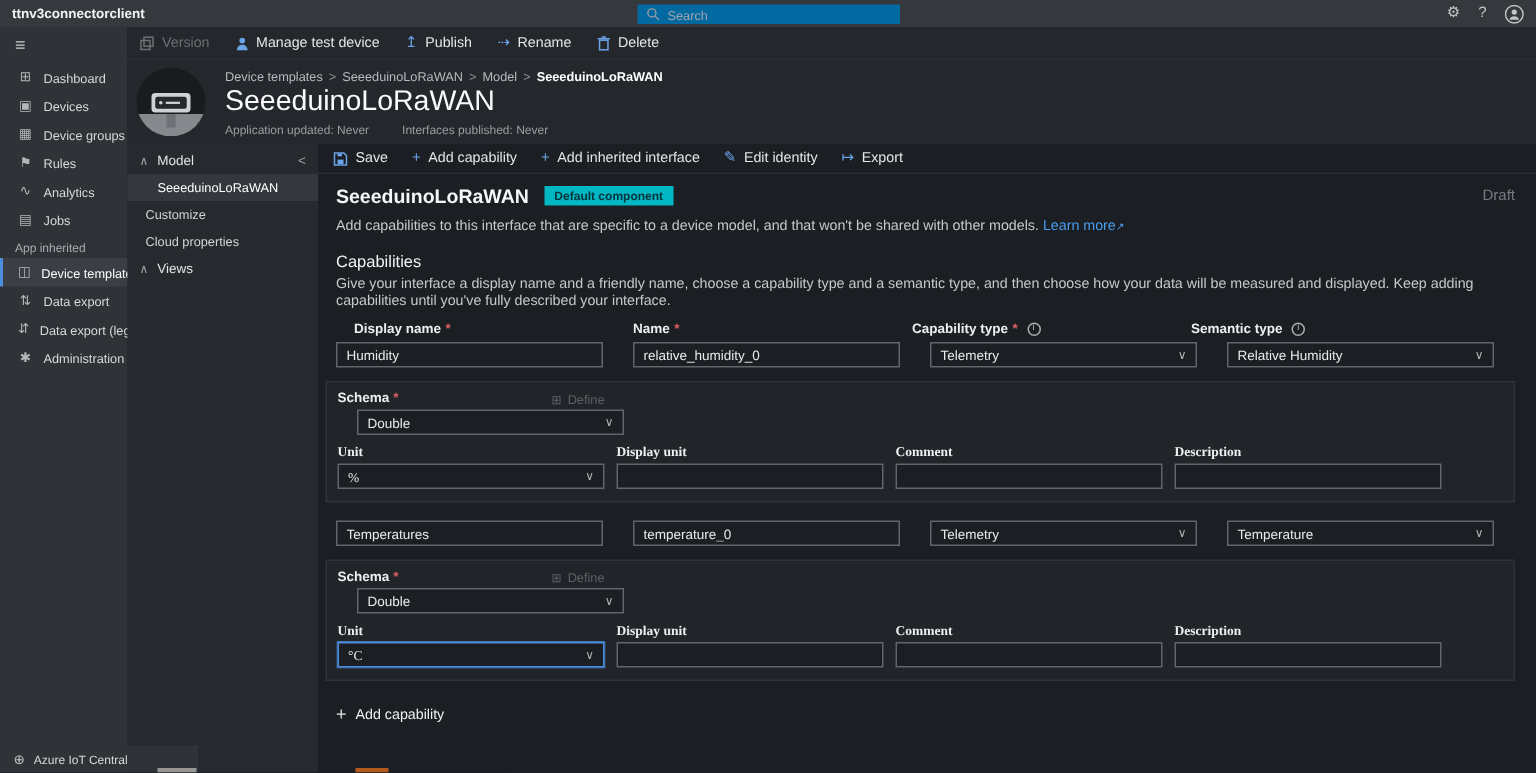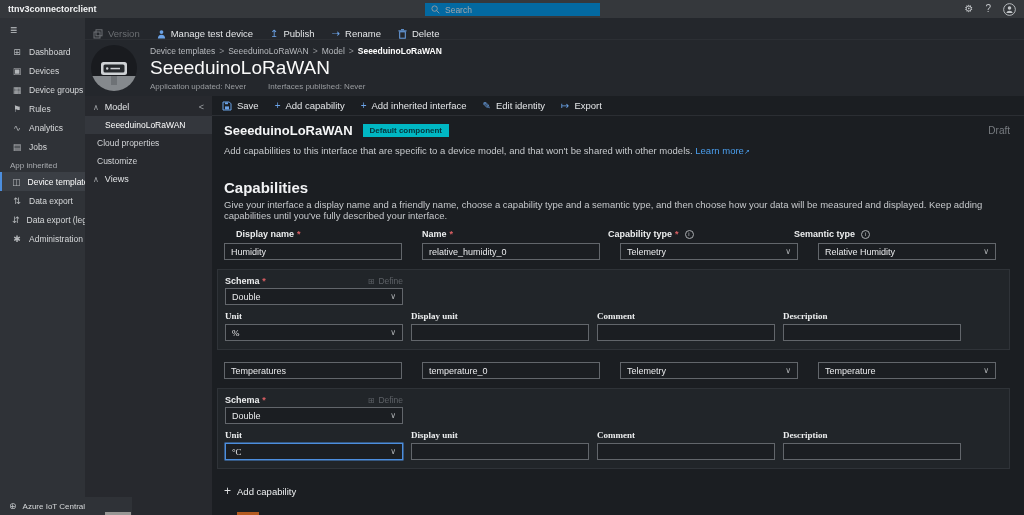--- a/index.html
+++ b/index.html
@@ -40,21 +40,21 @@
   .side-footer { position:absolute; left:0; bottom:0; width:132px; height:18px;
     background:#2f3237; display:flex; align-items:center; gap:6px; padding-left:9px; z-index:6; }
   .side-footer .ni-ico { color:#c2c5c8; font-size:9px; }
   .side-footer .ni-label { color:#d7d9db; font-size:8px; }
   .frag { position:absolute; bottom:0; height:3px; z-index:7; }
   .frag-gray { left:105px; width:26px; background:#97969
 4; background:#979694; }
   .frag-orange { left:237px; width:22px; background:#b35a1f; }
   
   .right-col { flex:1; display:flex; flex-direction:column; min-width:0; }
-  .tmpl-toolbar { height:22px; background:#24272c; display:flex; align-items:flex-end;
+  .tmpl-toolbar { height:22px; background:#24272c; display:flex; align-items:center;
     gap:17px; padding-left:8px; border-bottom:1px solid #2c2f34; flex:none; }
   .tb-item { display:flex; align-items:center; gap:5px; cursor:pointer;
     color:#e4e6e8; font-size:9.5px; }
   .tb-item .ico { color:#6ba3e8; font-size:10px; line-height:1; }
   .tb-item.disabled { color:#6b6e72; cursor:default; }
   
   .tmpl-header { height:56px; background:#24272c; flex:none; display:flex; align-items:center; }
   .avatar { width:46px; height:46px; margin:0 0 0 6px; flex:none; }
   .th-text { margin-left:13px; display:flex; flex-direction:column; }
   .breadcrumb { display:flex; gap:4px; font-size:8.5px; color:#b7babe; }
@@ -81,21 +81,21 @@
     padding-left:10px; border-bottom:1px solid #2b2e33; flex:none; }
   .main-scroll { flex:1; overflow:hidden; padding:6px 14px 0 12px; }
   .iface-row { display:flex; align-items:center; height:16px; }
   .iface-name { font-size:13px; font-weight:bold; color:#f5f6f7; }
   .badge { margin-left:10px; background:#00b7c3; color:#06333a; font-size:8px;
     font-weight:bold; padding:2px 7px; }
   .draft { margin-left:auto; color:#787c81; font-size:10px; }
   .desc { margin-top:7px; font-size:9.5px; color:#c6c9cc; }
   .link { color:#4a9eed; cursor:pointer; }
   .ext { font-size:7px; color:#4a9eed; }
-  .cap-title { margin-top:23px; font-size:15px; font-weight:bold; color:#f2f3f5; }
+  .cap-title { margin-top:13px; font-size:11px; font-weight:normal; color:#f2f3f5; }
   .cap-desc { margin-top:3px; font-size:9.5px; color:#c6c9cc; }
   .cols { display:flex; gap:8px; margin-top:8px;padding-left:12px; }
   .col { width:178px; flex:none; display:flex; align-items:center; gap:3px; }
   .flabel { font-size:9px; font-weight:bold; color:#eceeef; }
   .req { color:#dc5f63; font-size:9px; font-weight:bold; }
   .info { width:9px; height:9px; border:1px solid #a9acaf; border-radius:50%;
     color:#c6c9cc; font-size:6px; display:inline-flex; align-items:center;
     justify-content:center; margin-left:3px; cursor:pointer; flex:none; }
   .frow { display:flex; gap:20px; margin-top:4px; align-items:center; }
   .tinput { width:178px; height:17px; flex:none; background:#1b1e22;
@@ -111,21 +111,21 @@
   .x-btn { color:#d2d4d7; font-size:11px; cursor:pointer; line-height:1; }
   .exp-btn { color:#d2d4d7; font-size:9px; cursor:pointer; line-height:1; }
   .panel { margin:9px 0 0 -7px; width:calc(100% + 7px); background:#212529;
     border:1px solid #2f3338; padding:5px 12px 8px 7px; }
   .schema-head { width:178px; display:flex; justify-content:space-between; align-items:flex-end; }
   .define { color:#5d6166; font-size:8.5px; display:flex; gap:4px; align-items:center; cursor:default; }
   .define .d-ico { font-size:8px; }
   .panel-grid { display:flex; gap:8px; margin-top:6px; }
   .pcell { width:178px; flex:none;font-family:Liberation Serif, serif; }
   .pcell .flabel { display:block; margin-bottom:3px; }
-  .mt2 { margin-top:2px; }
+  .mt2 { margin-top:2px;margin-left:13px; }
   .addcap { margin-top:16px; display:flex; align-items:center; gap:6px; cursor:pointer; width:fit-content; }
   .addcap .plus { color:#dfe1e3; font-size:12px; line-height:1; }
   .addcap .lbl { color:#eef0f1; font-size:9.5px; }
 </style>
 </head>
 <body>
 
 <div class="topbar">
   <span class="topbar-title">ttnv3connectorclient</span>
   <div class="topbar-search">
@@ -283,24 +283,24 @@
       <div class="model-nav">
         <div class="mn-header">
           <span class="chev">∧</span>
           <span class="lbl">Model</span>
           <span class="collapse">&lt;</span>
         </div>
         <div class="mn-item lv2 selected">
           <span>SeeeduinoLoRaWAN</span>
         </div>
         <div class="mn-item lv1">
+          <span>Customize</span>
+        </div>
+        <div class="mn-item lv1">
           <span>Cloud properties</span>
-        </div>
-        <div class="mn-item lv1">
-          <span>Customize</span>
         </div>
         <div class="mn-header">
           <span class="chev">∧</span>
           <span class="lbl">Views</span>
         </div>
       </div>
 
       <div class="main">
 
         <div class="edit-toolbar">

